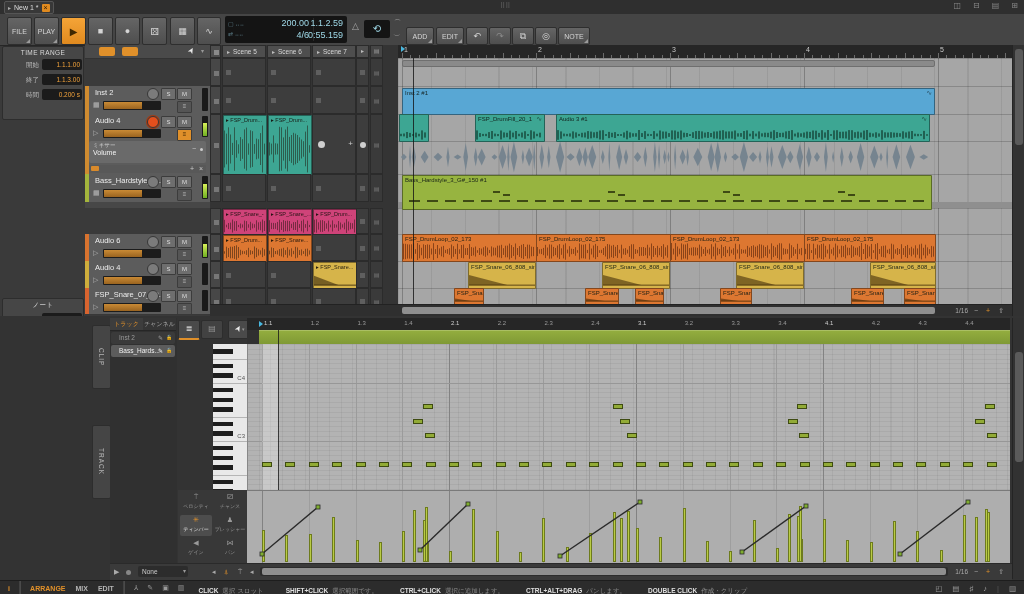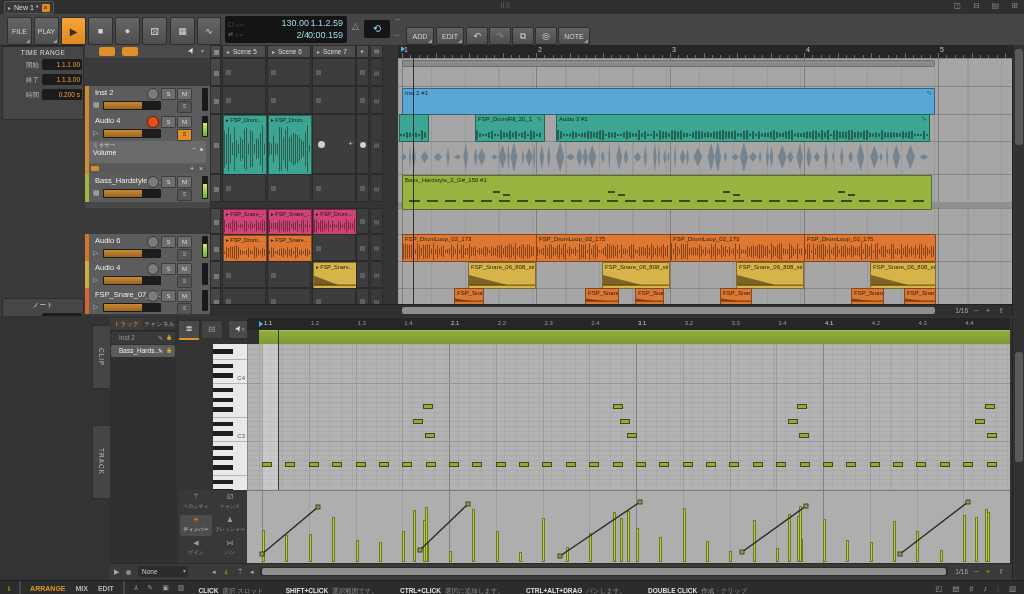--- a/index.html
+++ b/index.html
@@ -61,25 +61,25 @@
   <div class="btn fold" style="left:34px;top:17px;width:23px;height:26px;">PLAY</div>
   <div class="btn orange" style="left:61px;top:17px;width:23px;height:26px;font-size:10px;">▶</div>
   <div class="btn" style="left:88px;top:17px;width:23px;height:26px;font-size:9px;">■</div>
   <div class="btn" style="left:115px;top:17px;width:23px;height:26px;font-size:9px;">●</div>
   <div class="btn" style="left:142px;top:17px;width:23px;height:26px;font-size:10px;">⚄</div>
   <div class="btn" style="left:170px;top:17px;width:23px;height:26px;font-size:9px;">▦</div>
   <div class="btn" style="left:197px;top:17px;width:22px;height:26px;font-size:9px;">∿</div>
 
   <div class="abs disp" style="left:225px;top:16px;width:122px;height:27px;">
     <div class="abs" style="left:3px;top:3px;font-size:6px;color:#5d7f8a;line-height:10px;">▢ ⠤⠤<br>⇄ ⠤⠤</div>
-    <div class="abs cyan" style="left:36px;top:2px;width:48px;text-align:right;font-size:9px;">130.00</div>
-    <div class="abs cyan" style="left:36px;top:14px;width:48px;text-align:right;font-size:9px;">2/4</div>
+    <div class="abs cyan" style="left:36px;top:2px;width:48px;text-align:right;font-size:9px;">200.00</div>
+    <div class="abs cyan" style="left:36px;top:14px;width:48px;text-align:right;font-size:9px;">4/6</div>
     <div class="abs" style="left:88px;top:2px;width:1px;height:23px;background:#2b2b2b;"></div>
     <div class="abs cyan" style="left:70px;top:2px;width:48px;text-align:right;font-size:9px;">1.1.2.59</div>
-    <div class="abs cyan" style="left:70px;top:14px;width:48px;text-align:right;font-size:9px;">0:00.159</div>
+    <div class="abs cyan" style="left:70px;top:14px;width:48px;text-align:right;font-size:9px;">0:55.159</div>
   </div>
   <div class="abs" style="left:352px;top:21px;font-size:9px;color:#aaa;">△</div>
   <div class="abs disp" style="left:364px;top:20px;width:26px;height:18px;text-align:center;line-height:18px;font-size:10px;"><span class="cyan">⟲</span></div>
   <div class="abs" style="left:394px;top:18px;font-size:7px;color:#999;line-height:9px;">⌒<br>‿</div>
 
   <div class="btn fold" style="left:406px;top:27px;width:26px;height:16px;">ADD</div>
   <div class="btn fold" style="left:436px;top:27px;width:26px;height:16px;">EDIT</div>
   <div class="btn" style="left:466px;top:27px;width:20px;height:16px;font-size:9px;">↶</div>
   <div class="btn" style="left:489px;top:27px;width:20px;height:16px;font-size:9px;color:#8b8b8b;">↷</div>
   <div class="btn" style="left:512px;top:27px;width:20px;height:16px;font-size:9px;">⧉</div>

